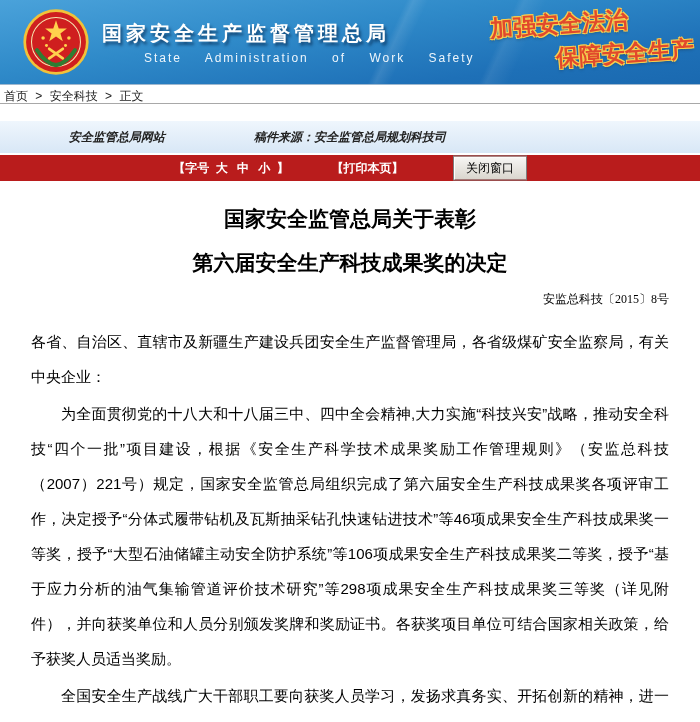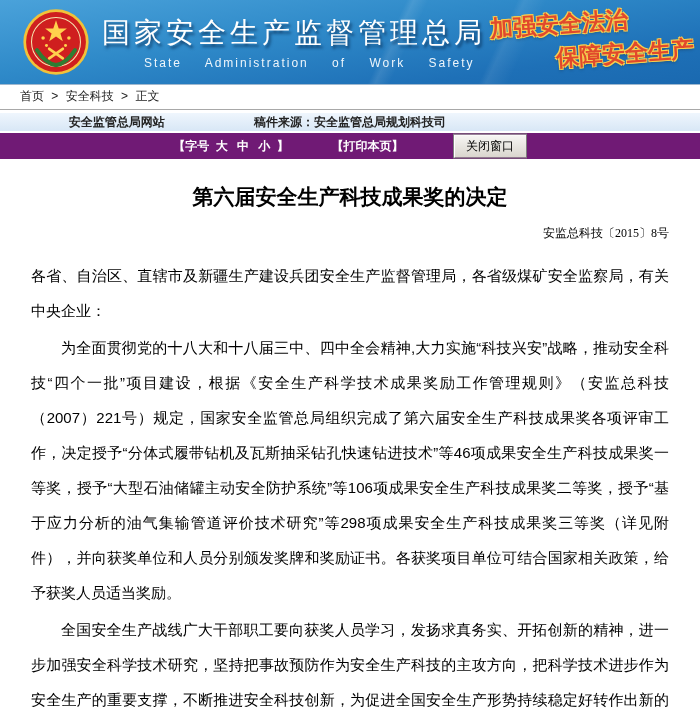--- a/index.html
+++ b/index.html
@@ -35,22 +35,22 @@
     display: flex;
     align-items: center;
     height: 100%;
     padding-left: 22px;
     z-index: 1;
   }
   .emblem { width: 68px; height: 68px; flex: 0 0 auto; }
   .org-block { margin-left: 12px; }
   .org-cn {
     color: #ffffff;
-    font-size: 28px;
-    font-weight: normal;
+    font-size: 20px;
+    font-weight: bold;
     letter-spacing: 4px;
     text-shadow: 2px 3px 3px rgba(8, 45, 85, 0.75);
     white-space: nowrap;
   }
   .org-en {
     margin-top: 4px;
     padding-left: 6px;
     color: #eef6fc;
     font-size: 12px;
     letter-spacing: 2px;
@@ -69,49 +69,50 @@
       -1px -1px 0 #f7cf4e, 1px -1px 0 #f7cf4e,
       -1px  1px 0 #f7cf4e, 1px  1px 0 #f7cf4e,
        0 2px 3px rgba(30,30,30,0.35);
     z-index: 2;
   }
   .slogan-1 { top: 9px;  right: 72px; }
   .slogan-2 { top: 38px; right: 6px; }
 
   
   .breadcrumb {
-    height: 25px;
-    padding: 3px 0 0 20px;
+    height: 19px;
+    padding: 3px 0 0 4px;
     font-size: 12px;
     color: #222222;
     border-bottom: 1px solid #a8a8a8;
   }
   .breadcrumb .sep { margin: 0 4px; color: #222222; }
   .crumb { text-decoration: none; color: #222222; cursor: pointer; }
 
   
   .meta-row {
-    margin-top: 3px;
-    height: 18px;
+    margin-top: 17px;
+    height: 32px;
     display: grid;
     grid-template-columns: 1fr 1fr 1fr;
     align-items: center;
     background: linear-gradient(#eff6fd, #d8e7f6);
     font-size: 12px;
     font-weight: bold;
     color: #222222;
+    font-style: italic;
   }
   .meta-cell { text-align: center; white-space: nowrap; }
 
   
   .toolbar {
     position: relative;
     margin-top: 2px;
     height: 26px;
-    background: #701a75;
+    background: #b91c1c;
     color: #ffffff;
     font-size: 12px;
     font-weight: bold;
   }
   .tool-item {
     position: absolute;
     top: 50%;
     transform: translate(-50%, -50%);
     white-space: nowrap;
   }
@@ -207,20 +208,21 @@
       <span class="fs-option">小</span>
       <span>】</span>
     </div>
     <div class="tool-item tool-print">【打印本页】</div>
     <div class="tool-item tool-close-wrap">
       <button class="close-btn">关闭窗口</button>
     </div>
   </div>
 
   <div class="content">
+    <div class="doc-title line1">国家安全监管总局关于表彰</div>
     <div class="doc-title line2">第六届安全生产科技成果奖的决定</div>
     <div class="doc-number">安监总科技〔2015〕8号</div>
 
     <p class="para">各省、自治区、直辖市及新疆生产建设兵团安全生产监督管理局，各省级煤矿安全监察局，有关中央企业：</p>
     <p class="para indent">为全面贯彻党的十八大和十八届三中、四中全会精神,大力实施“科技兴安”战略，推动安全科技“四个一批”项目建设，根据《安全生产科学技术成果奖励工作管理规则》（安监总科技（2007）221号）规定，国家安全监管总局组织完成了第六届安全生产科技成果奖各项评审工作，决定授予“分体式履带钻机及瓦斯抽采钻孔快速钻进技术”等46项成果安全生产科技成果奖一等奖，授予“大型石油储罐主动安全防护系统”等106项成果安全生产科技成果奖二等奖，授予“基于应力分析的油气集输管道评价技术研究”等298项成果安全生产科技成果奖三等奖（详见附件），并向获奖单位和人员分别颁发奖牌和奖励证书。各获奖项目单位可结合国家相关政策，给予获奖人员适当奖励。</p>
     <p class="para indent">全国安全生产战线广大干部职工要向获奖人员学习，发扬求真务实、开拓创新的精神，进一步加强安全科学技术研究，坚持把事故预防作为安全生产科技的主攻方向，把科学技术进步作为安全生产的重要支撑，不断推进安全科技创新，为促进全国安全生产形势持续稳定好转作出新的贡献。</p>
 
   </div>
 
 </div>

